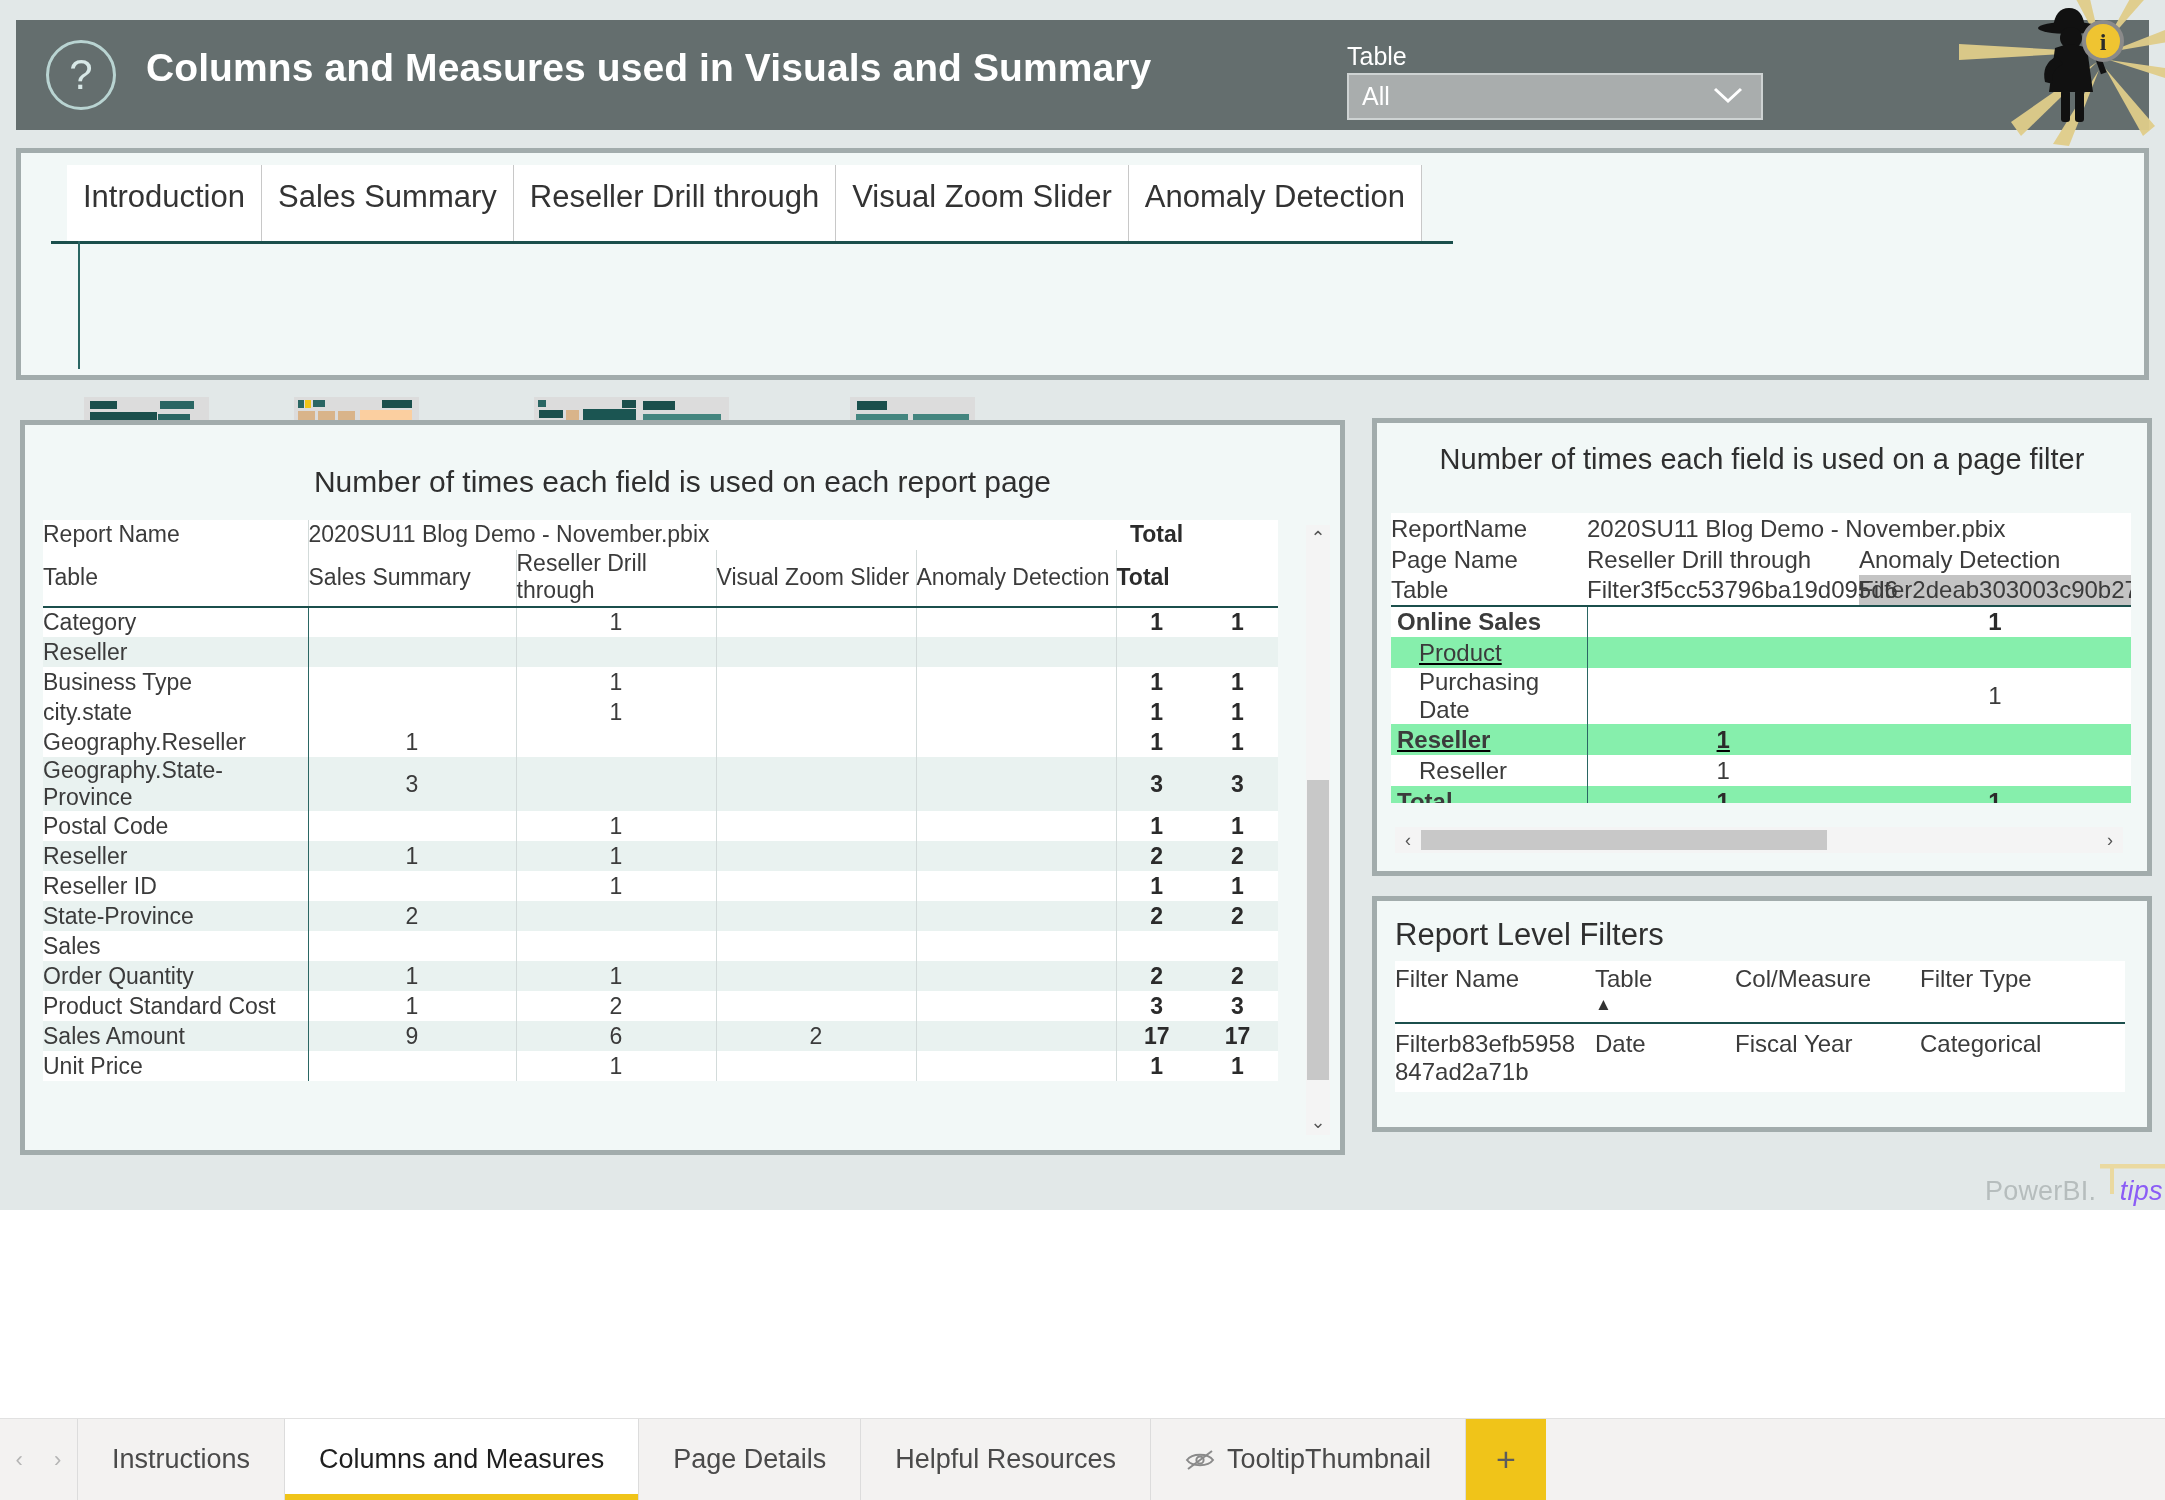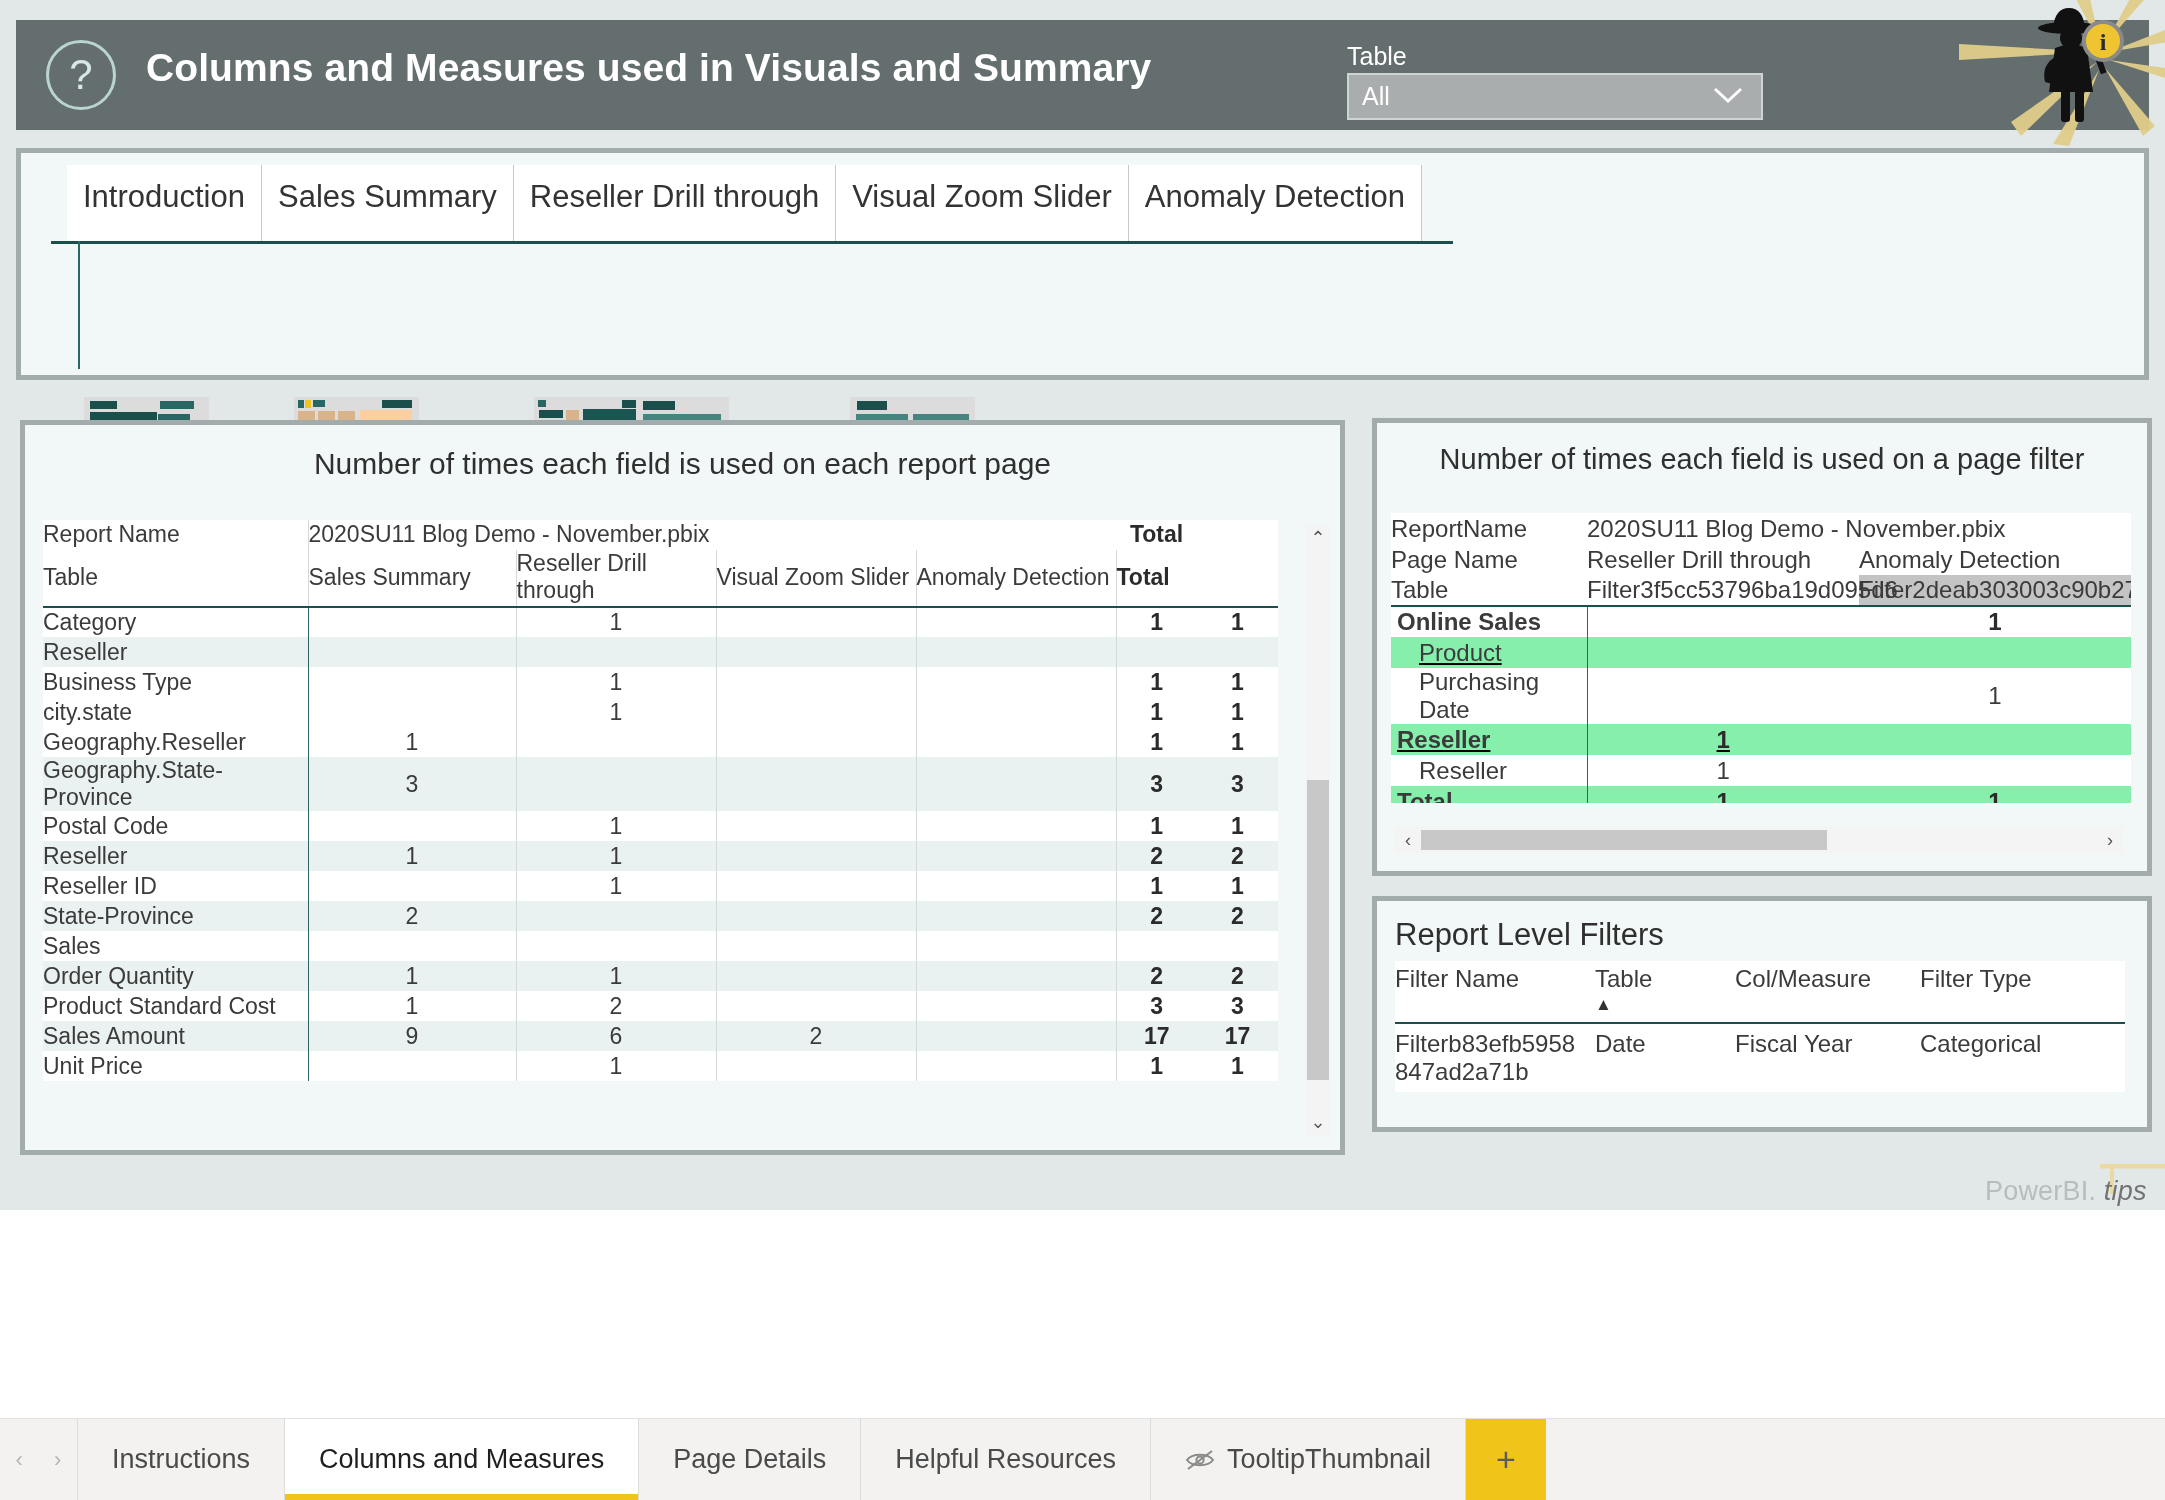--- a/index.html
+++ b/index.html
@@ -87,21 +87,21 @@
   .thumb { position: absolute; background: #dcdcdc; }
   .tb { position: absolute; }
 
   
   .panel-left {
     position: absolute; left: 20px; top: 420px; width: 1325px; height: 735px;
     background: #f2f8f7; border: 5px solid #a2acac;
   }
   .panel-title {
     text-align: center; font-size: 30px; color: #2f2f2f;
-    padding-top: 22px; font-weight: normal;
+    padding-top: 40px; font-weight: normal;
   }
   .matrix-wrap {
     position: absolute; left: 18px; top: 95px; width: 1260px; height: 620px;
     overflow: hidden;
   }
   table.mx { border-collapse: collapse; width: 1235px; table-layout: fixed; }
   table.mx th, table.mx td {
     font-size: 23px; color: #3b3b3b; font-weight: normal;
     padding: 0; height: 30px; vertical-align: middle;
   }
@@ -180,21 +180,21 @@
     vertical-align: top;
   }
   .sort-caret { font-size: 17px; color: #333; display: block; margin-top: 2px; }
 
   
   .watermark {
     position: absolute; left: 1985px; top: 1176px;
     font-size: 27px; color: #b6bdbd; letter-spacing: 0.2px;
     white-space: nowrap;
   }
-  .wm-tips { color: #737373; font-style: italic; }
+  .wm-tips { color: #8b5cf6; font-style: italic; margin-left: 16px; }
 
   
   .tabbar {
     position: absolute; left: 0; top: 1418px; width: 2165px; height: 82px;
     background: #f3f2f1; border-top: 1px solid #e1e1e1;
     display: flex; align-items: stretch;
   }
   .tab-arrows { display: flex; align-items: center; width: 78px; justify-content: space-around;
     border-right: 1px solid #dcdcdc; color: #b5b5b5; font-size: 22px; }
   .tab {

